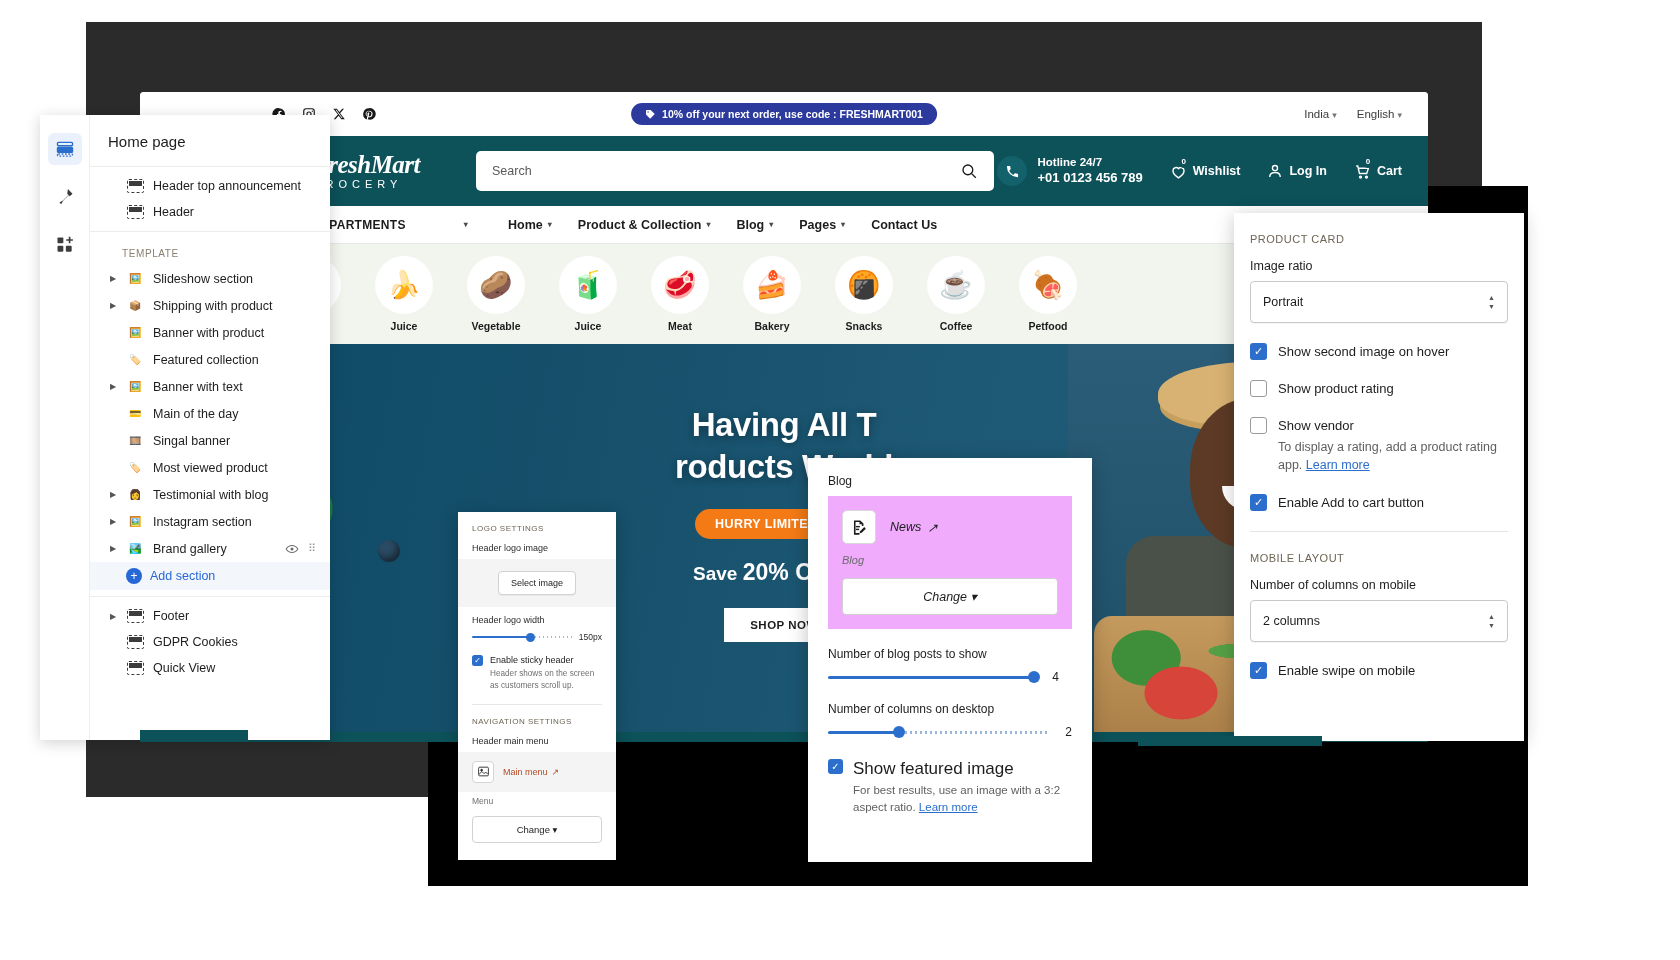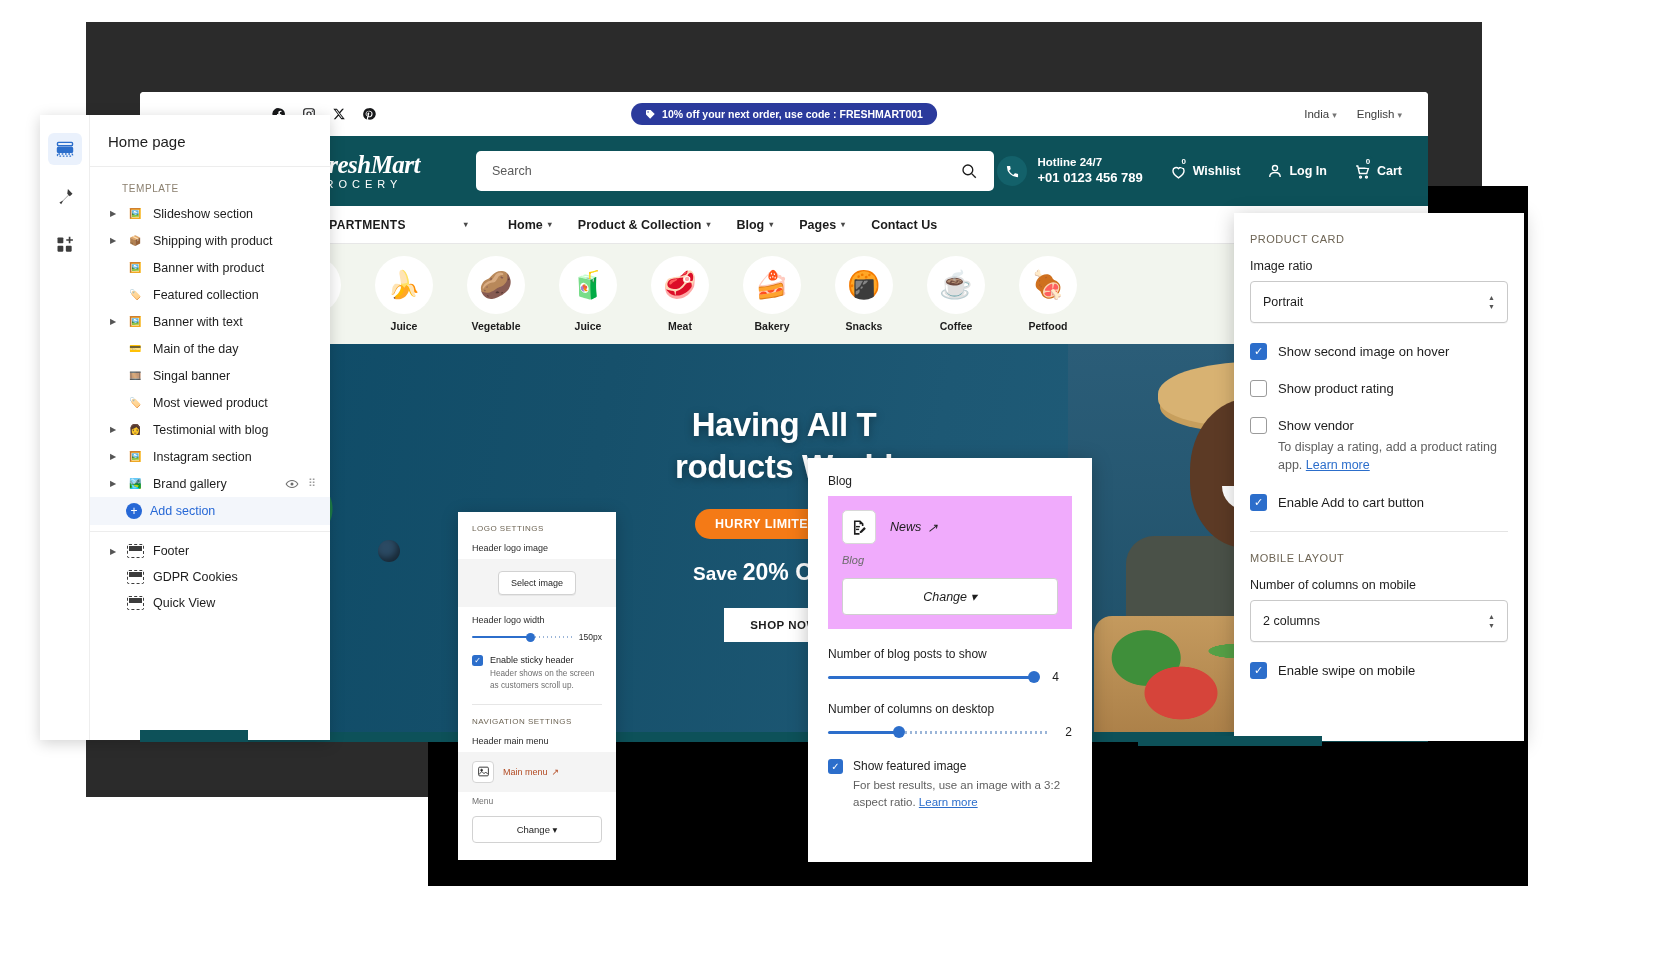--- a/index.html
+++ b/index.html
@@ -205,21 +205,21 @@
   .bp-lab { font-size:12px; color:#1d1d1d; padding:18px 20px 9px; }
   .bp-slide { display:flex; align-items:center; padding:0 20px; }
   .bp-slide .fill { height:3px; background:#2c6ecb; border-radius:2px; }
   .bp-slide .rest { flex:1; height:3px;
       background-image: repeating-linear-gradient(to right,#9bb5d8 0 1.8px, transparent 1.8px 5px); }
   .bp-slide .knob { width:12px; height:12px; border-radius:50%; background:#2c6ecb; margin:0 -5px; z-index:2; }
   .bp-slide .val { font-size:12px; color:#1d1d1d; margin-left:12px; width:12px; text-align:right; }
   .bp-check { display:flex; gap:10px; padding:20px 20px 0; }
   .bp-check .cb2 { width:15px; height:15px; border-radius:3px; flex:none; }
   .bp-check .cb2.on { background:#2c6ecb; color:#fff; font-size:10px; display:flex; align-items:center; justify-content:center; }
-  .bp-check .t { font-size:12px; color:#1d1d1d; }
+  .bp-check .t { font-size:17px; color:#1d1d1d; }
   .bp-help { font-size:11.5px; color:#5f5f5f; line-height:1.45; padding:3px 20px 0 45px; }
   .lnk { color:#2c6ecb; text-decoration:underline; }
 
   
   .right-panel {
     position:absolute; left:1234px; top:213px; width:290px; height:528px;
     background:#fff; box-shadow:0 3px 18px rgba(0,0,0,.22); overflow:hidden; padding-top:20px;
   }
   .rp-head { font-size:11px; letter-spacing:.5px; color:#6d6454; padding:0 16px 14px; }
   .rp-lab { font-size:12.5px; color:#1d1d1d; padding:0 16px 8px; }
@@ -452,20 +452,32 @@
             <rect x="3" y="13" width="7" height="7" rx="1"></rect>
             <rect x="13" y="13" width="7" height="7" rx="1"></rect>
             <path d="M17.5 2v8M13.5 6h8" stroke="#3c3c3c" stroke-width="2" fill="none"></path>
           </svg>
       </div>
     </div>
 
     <div class="sections">
       <div class="sec-title">Home page</div>
 
+      <div class="sec-group bordered">
+        <div class="sec-item">
+          <span class="twist"></span>
+          <span class="stub-ic dash"></span>
+          <span class="nm">Header top announcement</span>
+        </div>
+        <div class="sec-item">
+          <span class="twist"></span>
+          <span class="stub-ic dash"></span>
+          <span class="nm">Header</span>
+        </div>
+      </div>
 
       <div class="sec-group">
         <div class="sec-label">TEMPLATE</div>
 
         <div class="sec-item">
           <span class="twist">▶</span>
           <span class="sq">🖼️</span>
           <span class="nm">Slideshow section</span>
         </div>
         <div class="sec-item">

